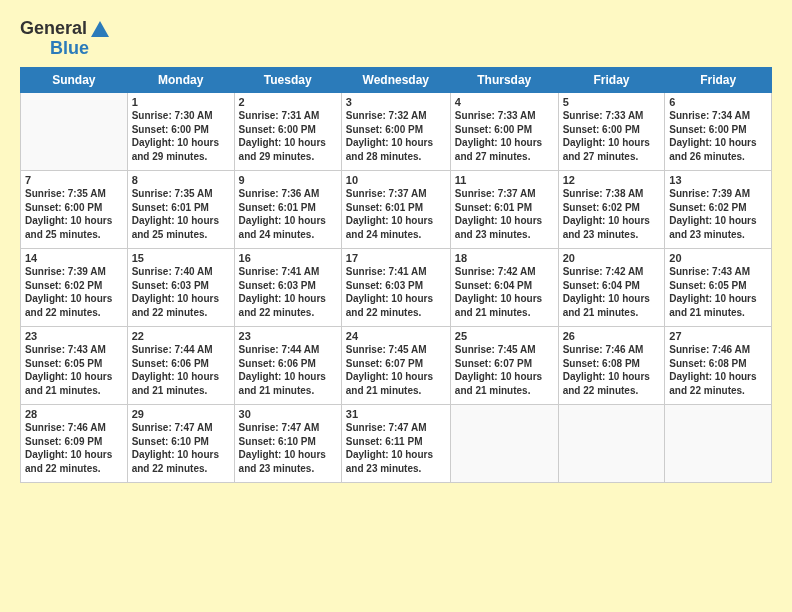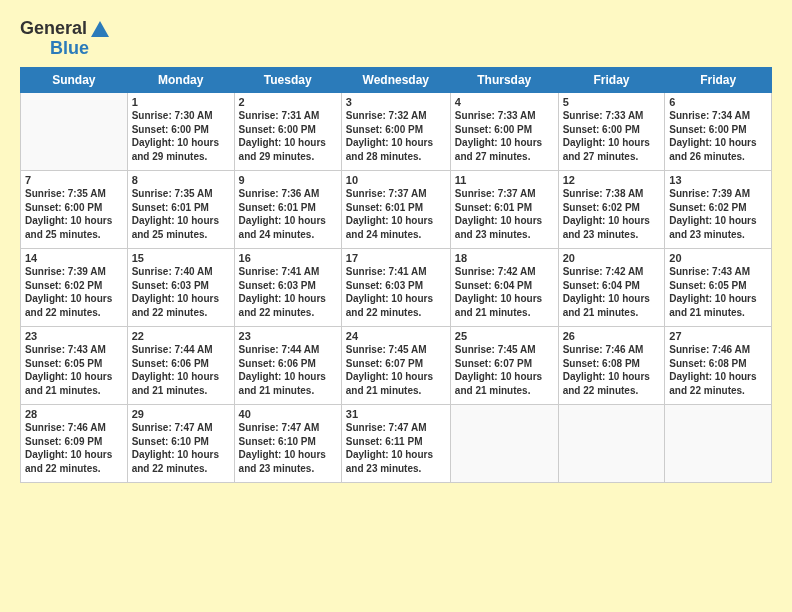--- a/index.html
+++ b/index.html
@@ -235,21 +235,21 @@
         <tr>
           <td>
             <span class="day-num">28</span>
             <div class="day-info">Sunrise: 7:46 AM<br>Sunset: 6:09 PM<br>Daylight: 10 hours<br>and 22 minutes.</div>
           </td>
           <td>
             <span class="day-num">29</span>
             <div class="day-info">Sunrise: 7:47 AM<br>Sunset: 6:10 PM<br>Daylight: 10 hours<br>and 22 minutes.</div>
           </td>
           <td>
-            <span class="day-num">40</span>
+            <span class="day-num">30</span>
             <div class="day-info">Sunrise: 7:47 AM<br>Sunset: 6:10 PM<br>Daylight: 10 hours<br>and 23 minutes.</div>
           </td>
           <td>
             <span class="day-num">31</span>
             <div class="day-info">Sunrise: 7:47 AM<br>Sunset: 6:11 PM<br>Daylight: 10 hours<br>and 23 minutes.</div>
           </td>
           <td class="empty"></td>
           <td class="empty"></td>
           <td class="empty"></td>
         </tr>

